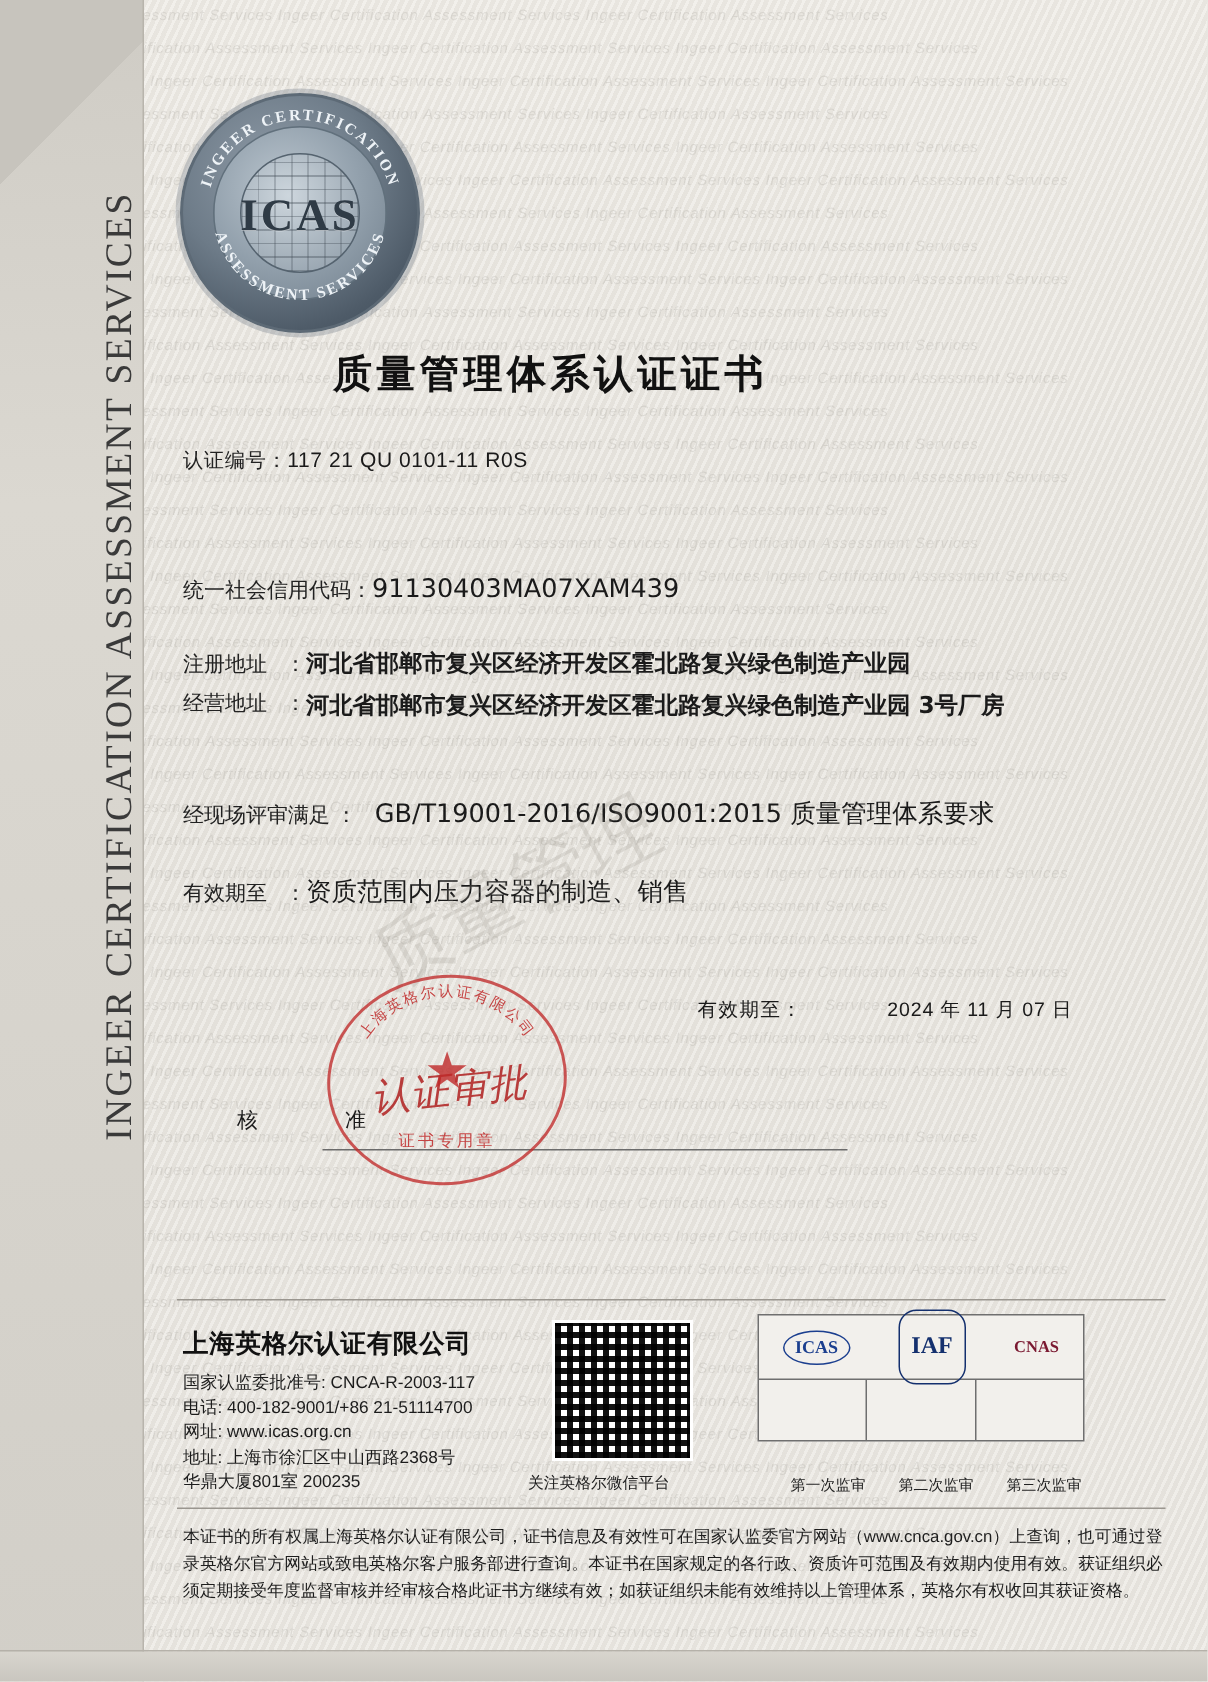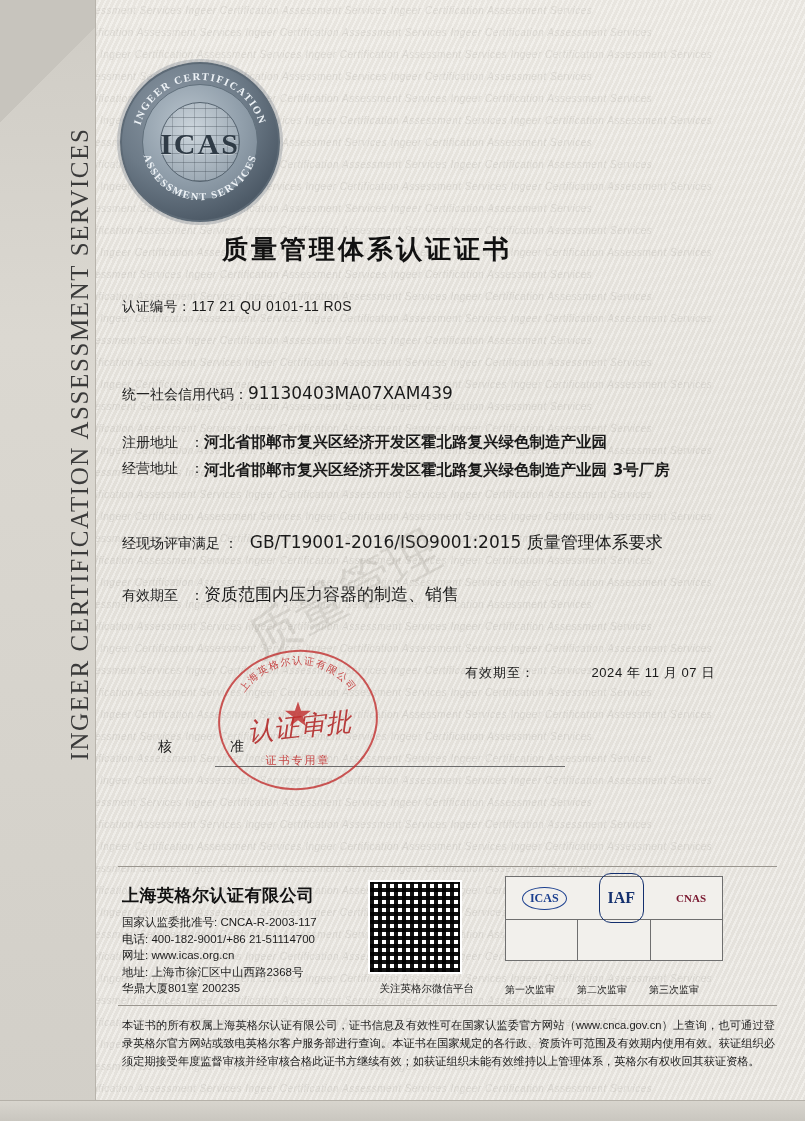--- a/index.html
+++ b/index.html
@@ -162,21 +162,21 @@
   .issuer .meta{font-size:11.5px;line-height:16.5px;color:#1c1c1c;margin-top:7px;}
   .qr{
     position:absolute;left:368px;top:880px;width:90px;height:90px;
     background:
       repeating-linear-gradient(0deg,#111 0 4px,#fff 4px 8px),
       repeating-linear-gradient(90deg,#111 0 4px,#fff 4px 8px);
     background-blend-mode:multiply;
     border:2px solid #fff;
   }
   .qr-cap{
-    position:absolute;left:352px;top:982px;width:122px;text-align:right;font-size:10.5px;color:#222;
+    position:absolute;left:352px;top:982px;width:122px;text-align:left;font-size:10.5px;color:#222;
   }
   .marks{
     position:absolute;left:505px;top:876px;width:216px;
     border:1px solid #6f6f6f;background:#f2f0ec;
   }
   .marks .top{
     height:42px;display:flex;align-items:center;justify-content:space-around;
     border-bottom:1px solid #6f6f6f;
   }
   .marks .bot{height:40px;display:flex;}
@@ -185,21 +185,21 @@
   .mark-icas,.mark-iaf,.mark-cnas{
     font-family:"Liberation Serif",serif;font-weight:bold;
   }
   .mark-icas{font-size:12px;border:1.5px solid #1b3f8f;border-radius:50%;padding:3px 7px;color:#1b3f8f;}
   .mark-iaf{font-size:16px;color:#14306e;border:1.5px solid #14306e;border-radius:12px;padding:15px 8px;}
   .mark-cnas{font-size:11px;color:#7a1830;}
   .marks-cap{
     position:absolute;left:505px;top:983px;width:216px;display:flex;
     font-size:10px;color:#222;
   }
-  .marks-cap span{flex:1;text-align:left;}
+  .marks-cap span{flex:1;text-align:right;}
   .hr-bot{
     position:absolute;left:118px;right:28px;top:1005px;border-top:1px solid #9a968f;
   }
   .legal{
     position:absolute;left:122px;right:30px;top:1016px;
     font-size:11.2px;line-height:18px;color:#1d1d1d;text-align:justify;
   }
   .bottom-bar{
     position:absolute;left:0;bottom:0;width:805px;height:20px;
     background:linear-gradient(180deg,#d8d5ce,#c9c6bf);

